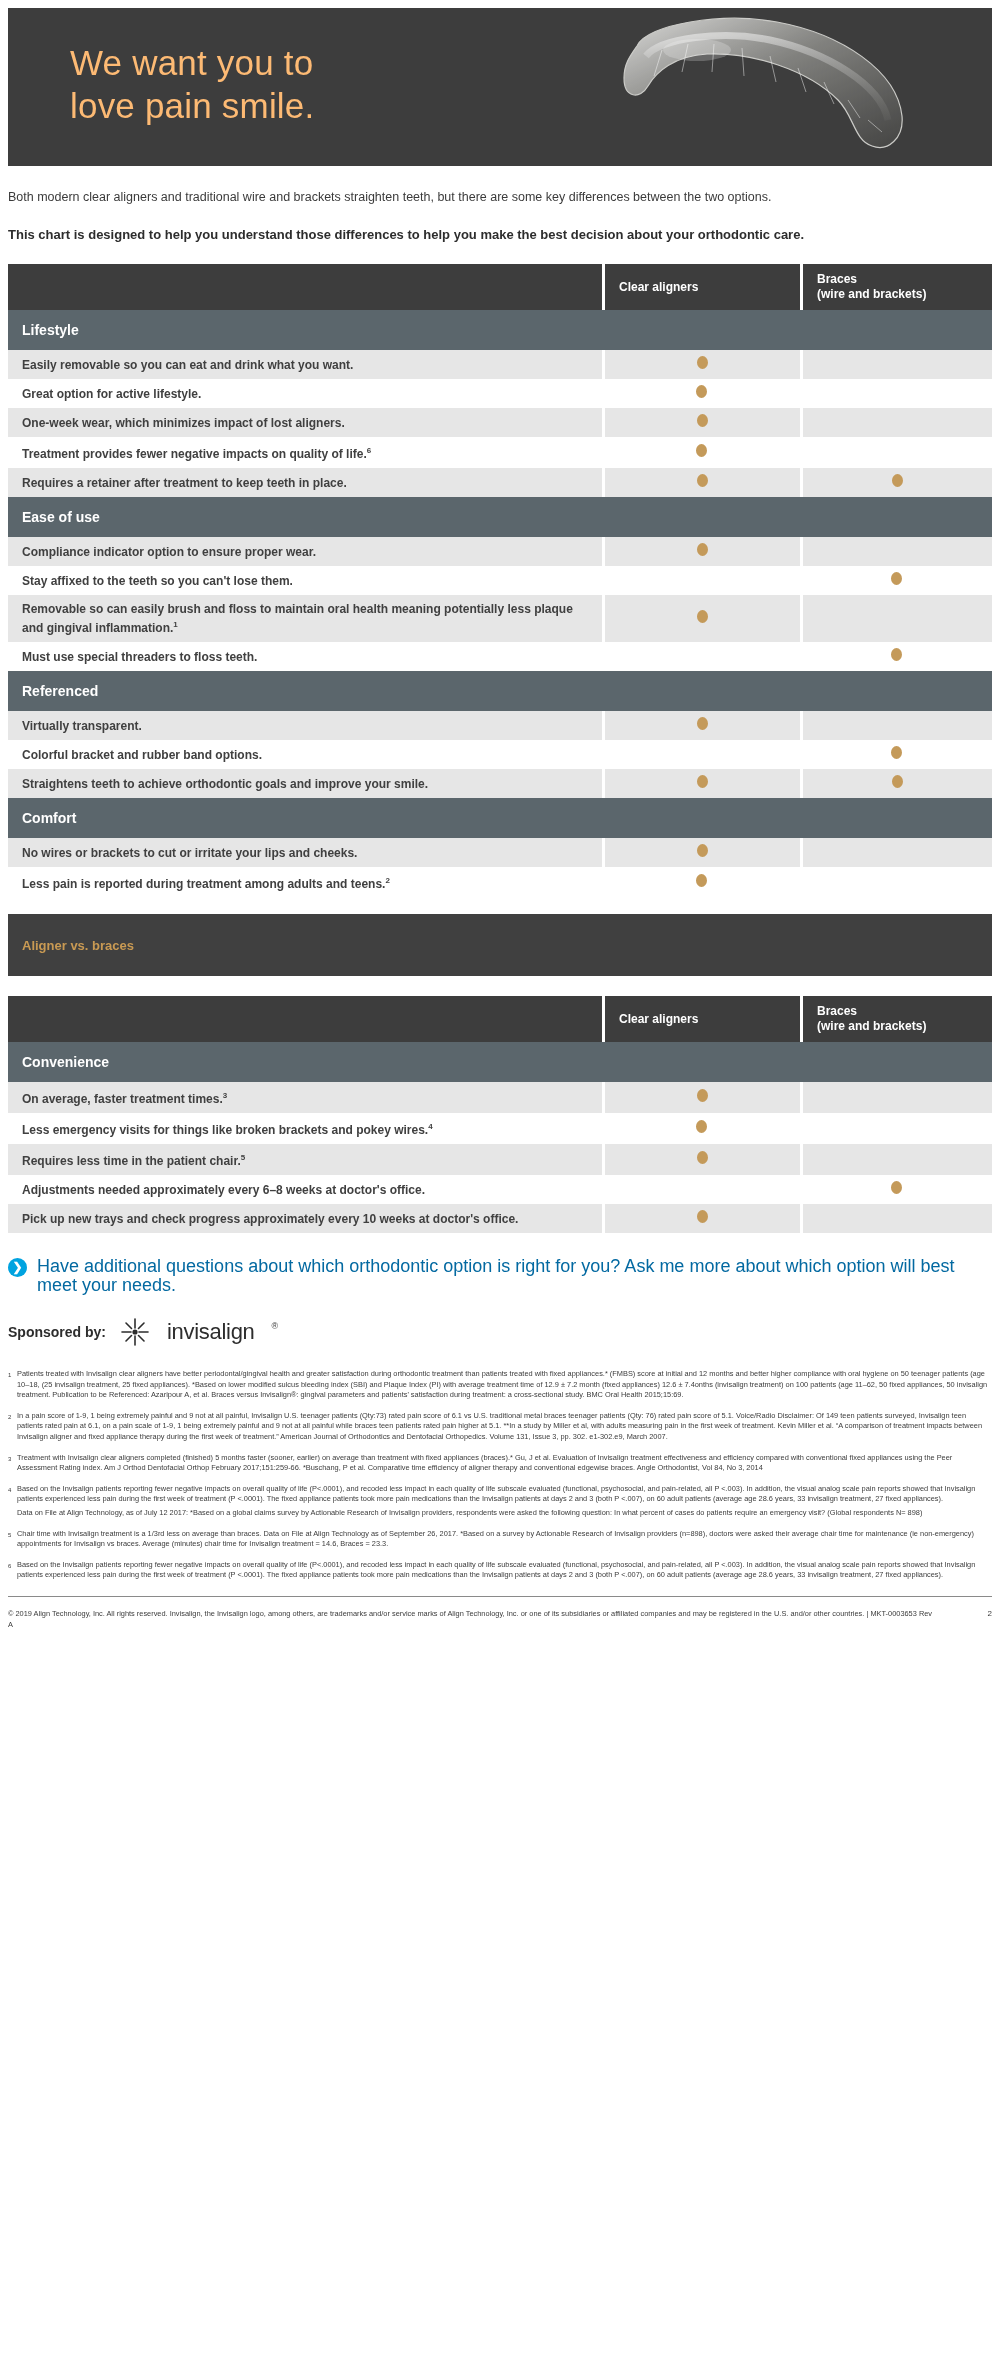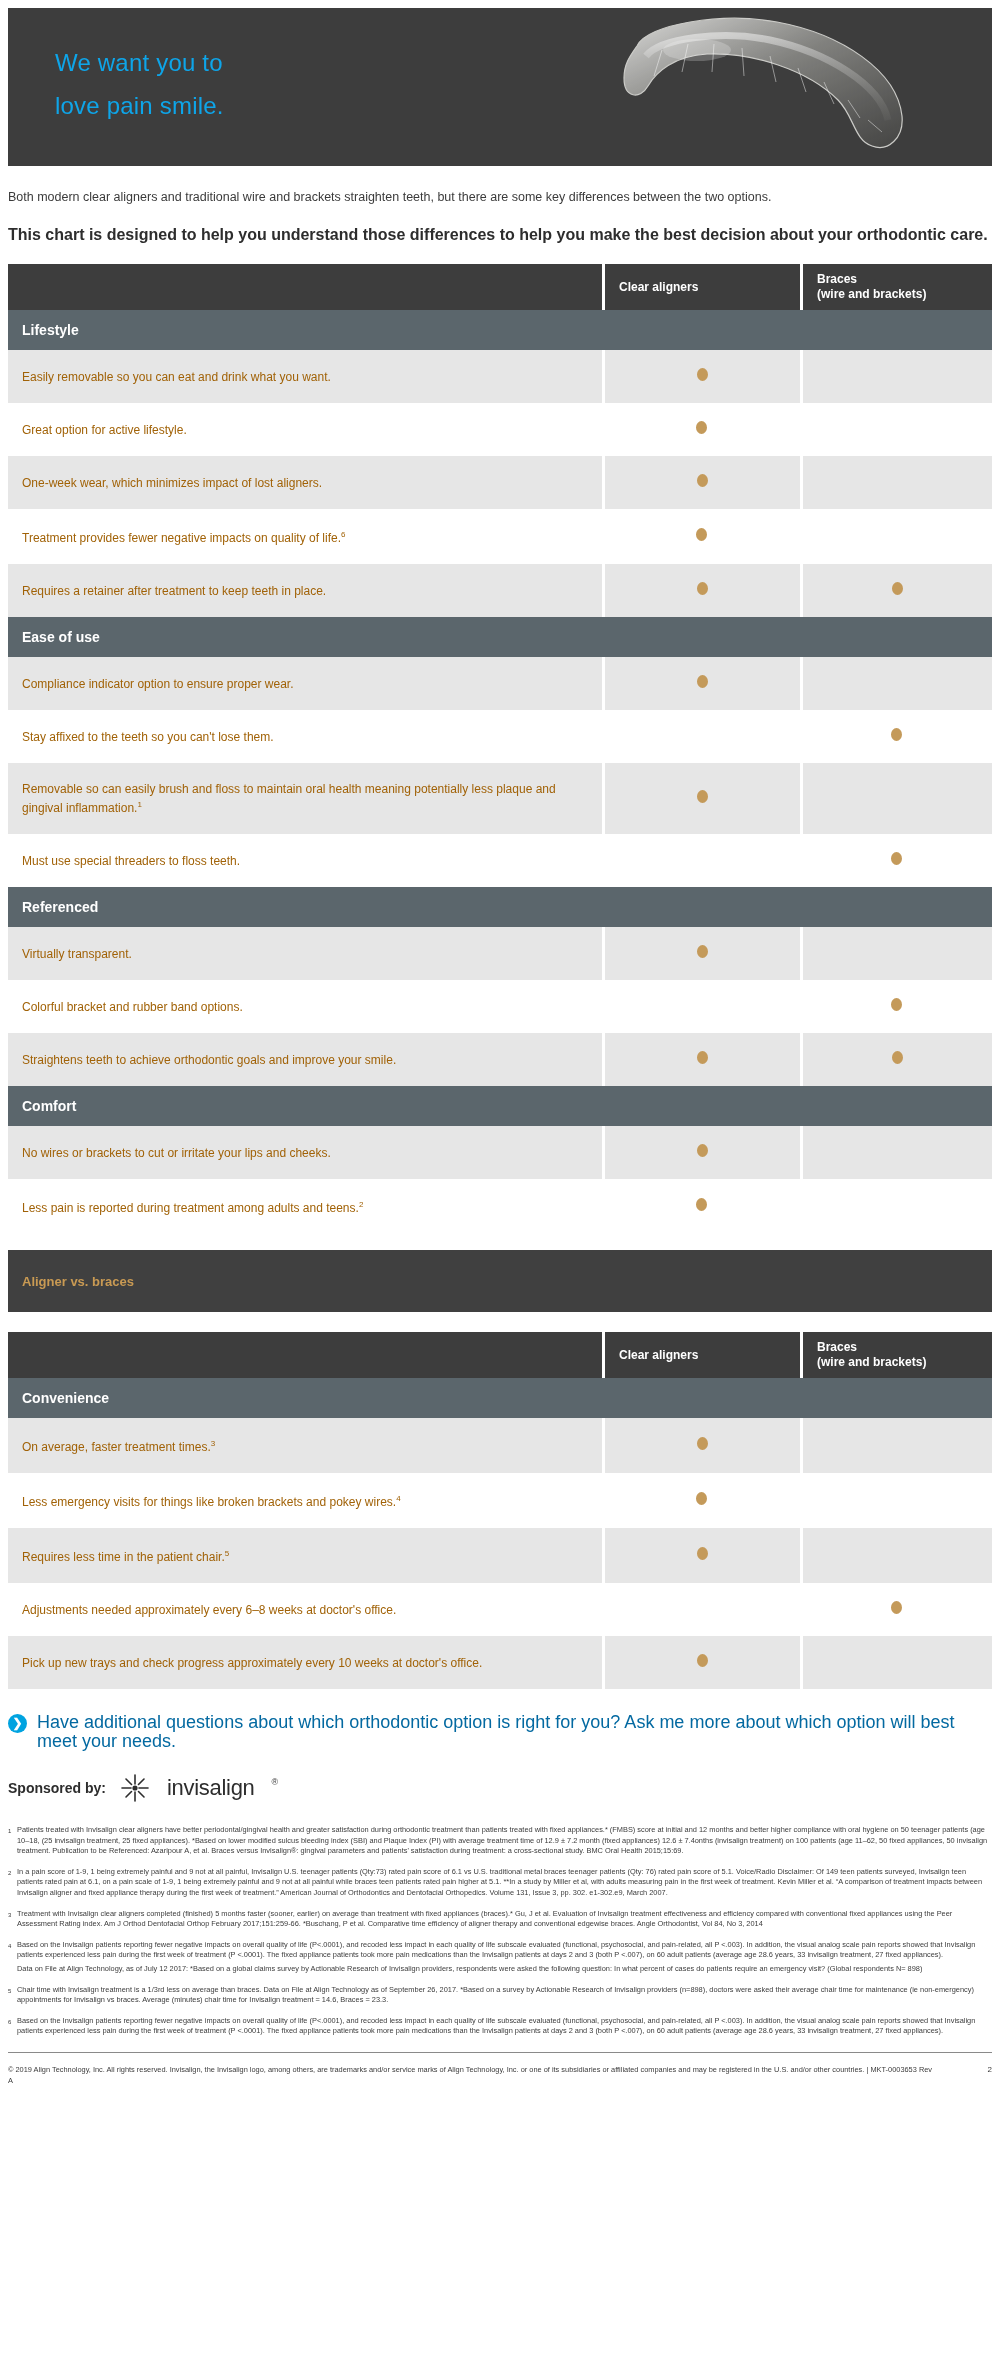--- a/index.html
+++ b/index.html
@@ -14,25 +14,25 @@
   
   .hero {
     position: relative;
     margin: 8px 8px 0 8px;
     height: 158px;
     background: #3d3d3d;
     overflow: hidden;
   }
   .hero-headline {
     position: absolute;
-    left: 47px;
+    left: 62px;
     top: 33px;
-    font-size: 24px;
+    font-size: 35px;
     line-height: 43px;
-    color: #0ea5e9;
+    color: #fdba74;
     font-weight: 300;
     letter-spacing: 0.2px;
   }
   .hero-headline .l2 { display: block; }
   .hero-img {
     position: absolute;
     right: 60px;
     top: 8px;
     width: 330px;
     height: 150px;
@@ -40,21 +40,21 @@
 
   
   .intro {
     margin: 22px 8px 0 8px;
     font-size: 12.5px;
     line-height: 18px;
     color: #3b3b3b;
   }
   .intro-strong {
     margin: 20px 8px 0 8px;
-    font-size: 16px;
+    font-size: 13px;
     line-height: 18px;
     font-weight: bold;
     color: #2d2d2d;
   }
 
   
   .cmp-table {
     margin: 20px 8px 0 8px;
     width: 984px;
     border-collapse: separate;
@@ -80,23 +80,24 @@
     font-weight: bold;
     font-size: 14px;
     height: 40px;
     padding: 5px 14px;
   }
 
   .data-row td {
     font-size: 12px;
     line-height: 16px;
     height: 29px;
-    padding: 18px 14px;
+    padding: 6px 14px;
     vertical-align: middle;
-    color: #a16207;
+    color: #404040;
+    font-weight: bold;
   }
   .data-row.alt td { background: #e6e6e6; }
   .data-row.alt td.mark { border-left: 3px solid #ffffff; }
   .data-row td.mark { text-align: center; width: 198px; }
   .data-row td.mark.b { width: 192px; }
   .data-row td.label { width: 594px; }
   .dot {
     display: inline-block;
     width: 11px;
     height: 13px;

